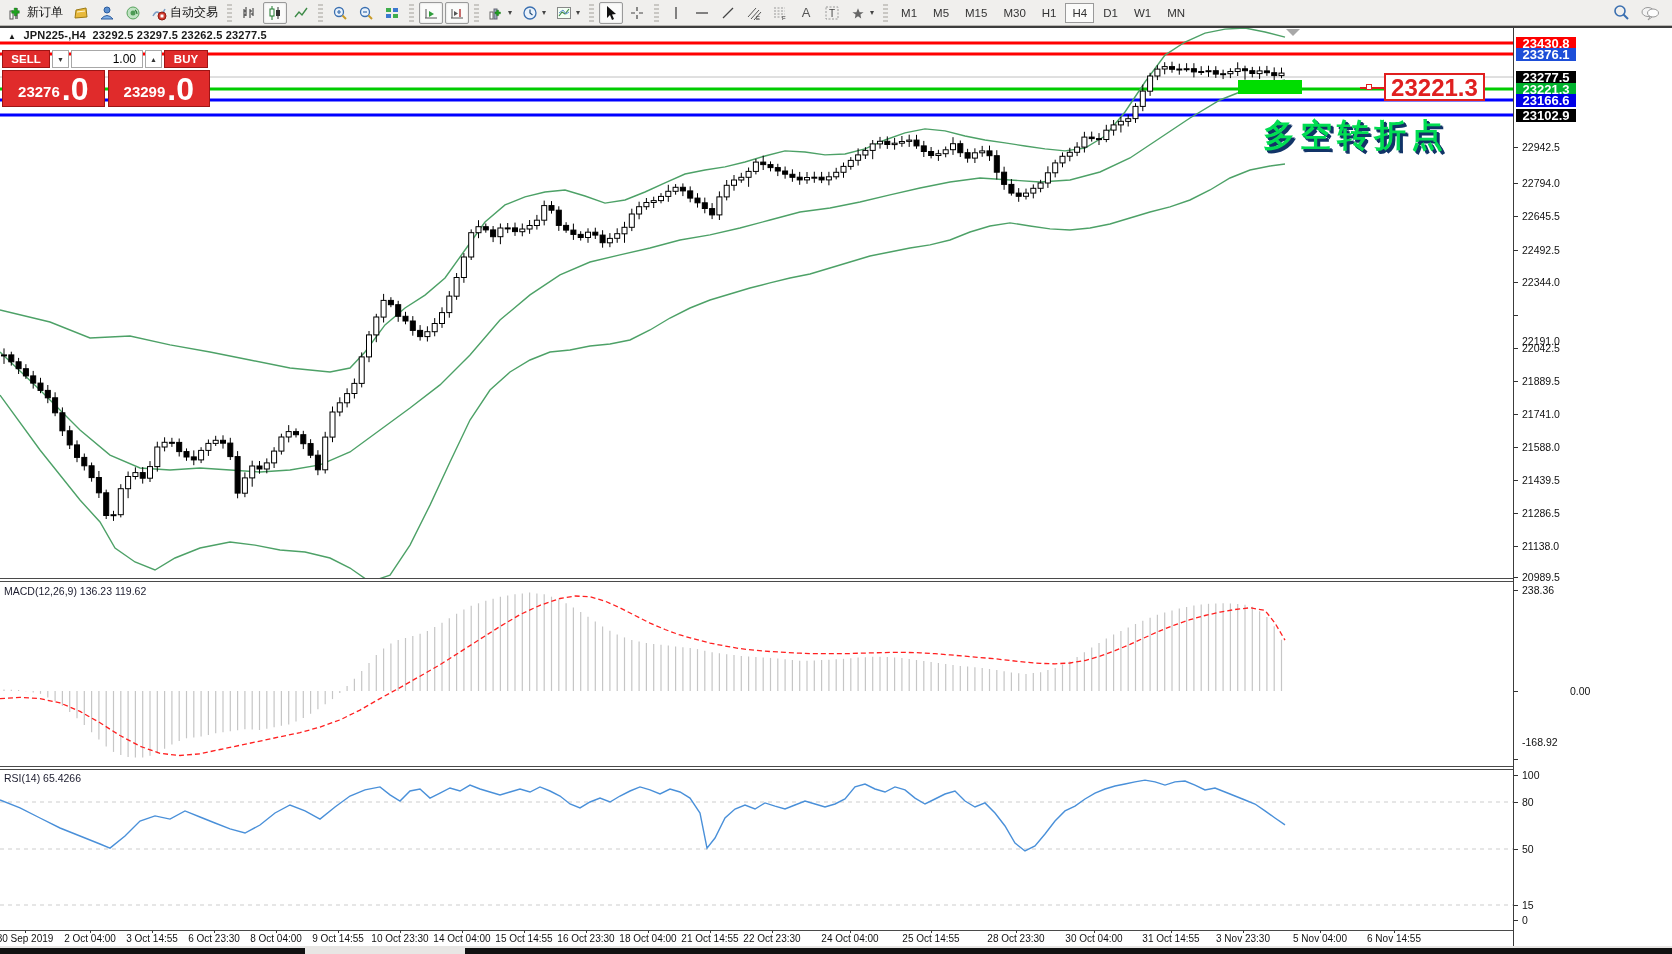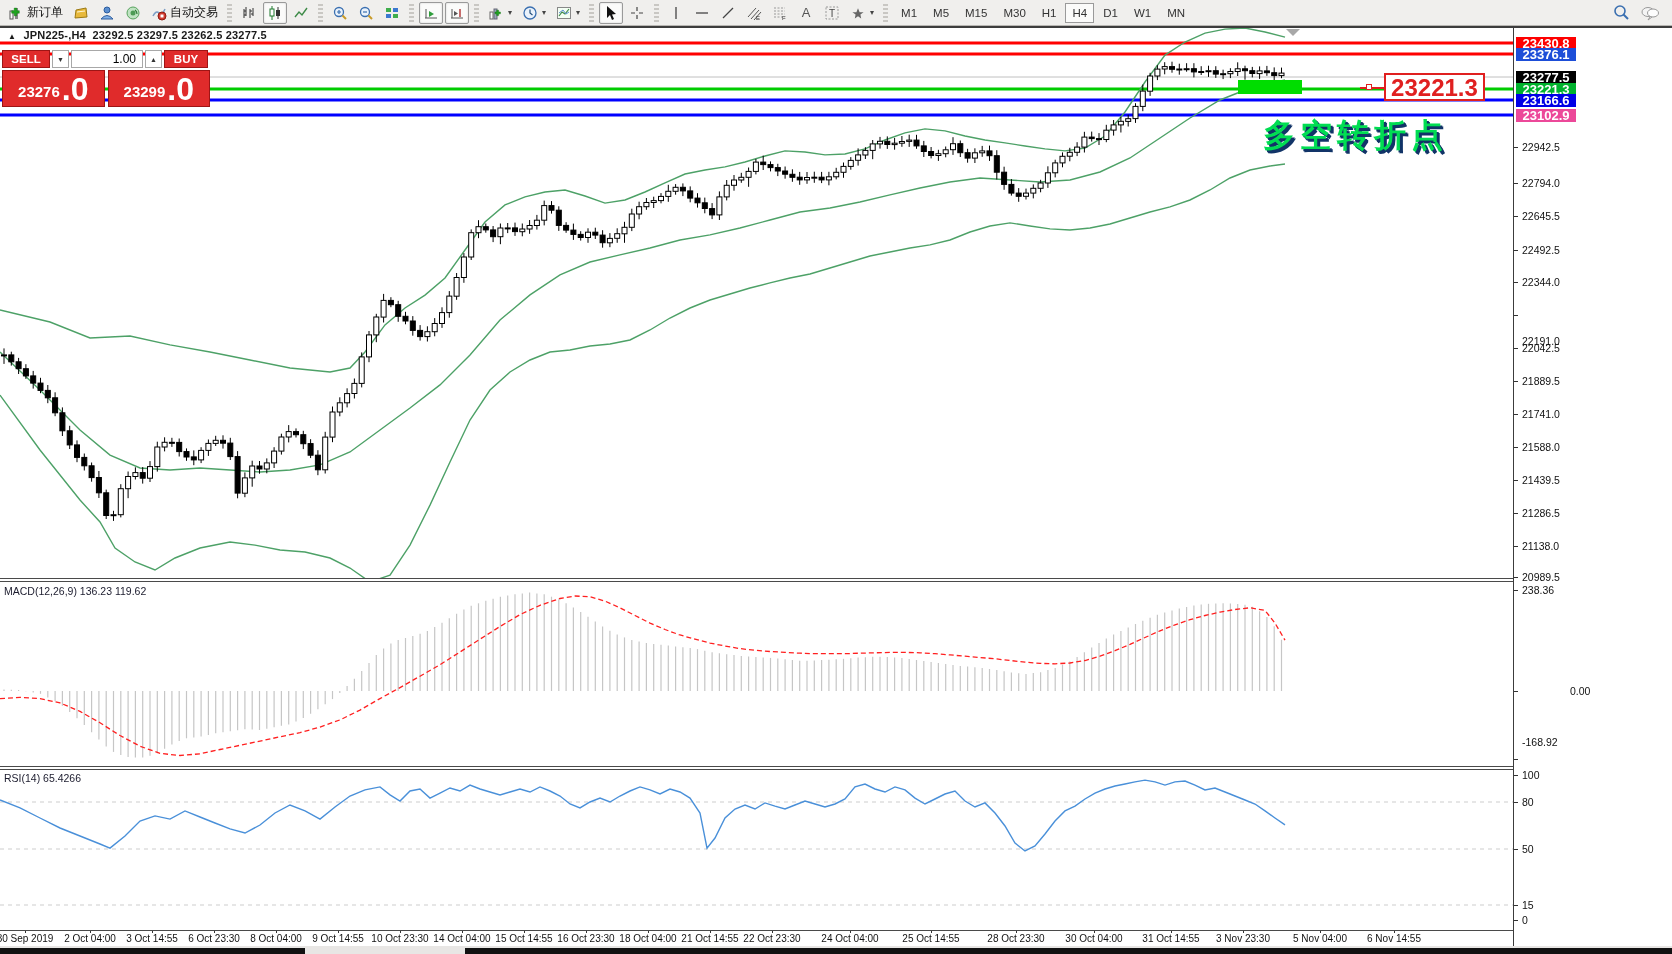--- a/index.html
+++ b/index.html
@@ -905,21 +905,21 @@
     <div class="tick-label" style="top: 815px;">50</div>
     <div class="tick-mark" style="top: 877px;"></div>
     <div class="tick-label" style="top: 871px;">15</div>
     <div class="tick-mark" style="top: 892px;"></div>
     <div class="tick-label" style="top: 886px;">0</div>
     <div class="chip" style="top: 8.5px; background: rgb(254, 0, 0);">23430.8</div>
     <div class="chip" style="top: 19.5px; background: #1d4ed8;">23376.1</div>
     <div class="chip" style="top: 42.5px; background: rgb(0, 0, 0);">23277.5</div>
     <div class="chip" style="top: 54.5px; background: rgb(0, 178, 45);">23221.3</div>
     <div class="chip" style="top: 65.5px; background: rgb(0, 0, 230);">23166.6</div>
-    <div class="chip" style="top: 80.5px; background: #ec4899;">23102.9</div>
+    <div class="chip" style="top: 80.5px; background: #000000;">23102.9</div>
   </div>
 
 <div class="trade-panel">
   <div class="tp-row1">
     <div class="btn-sell">SELL</div>
     <div class="spin">▼</div>
     <input class="vol-input" value="1.00" style="">
     <div class="spin">▲</div>
     <div class="btn-buy">BUY</div>
   </div>

